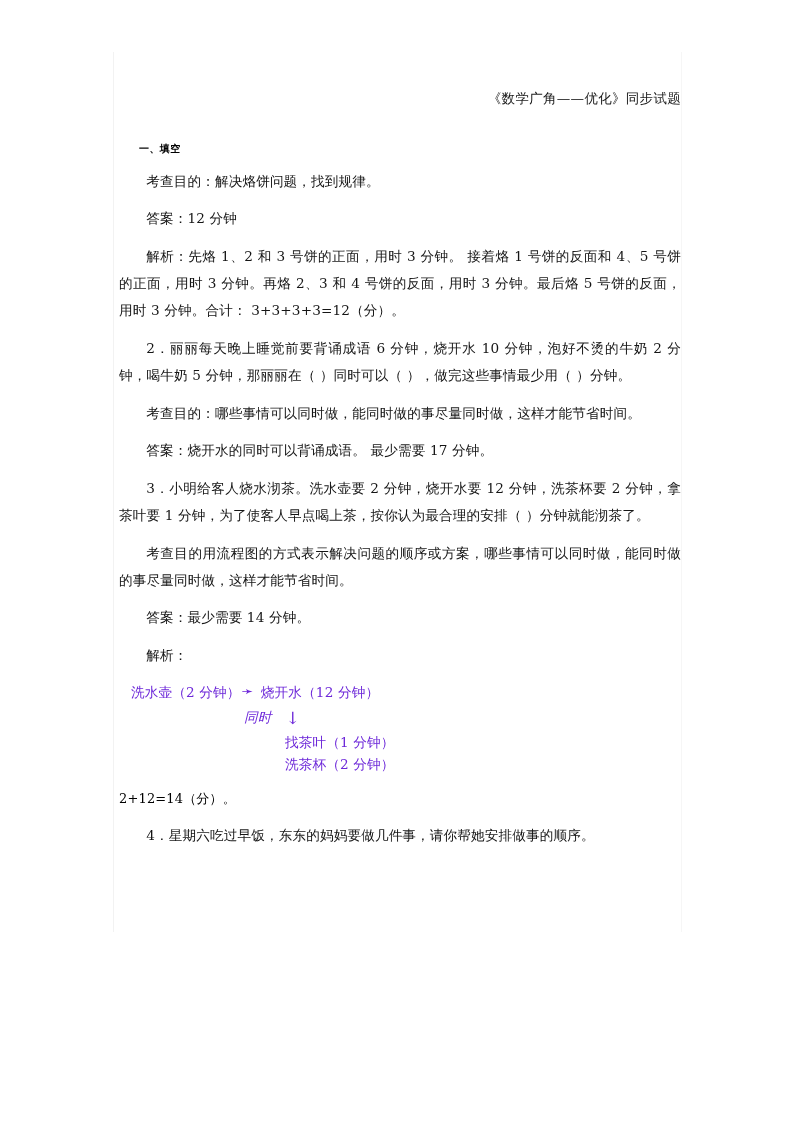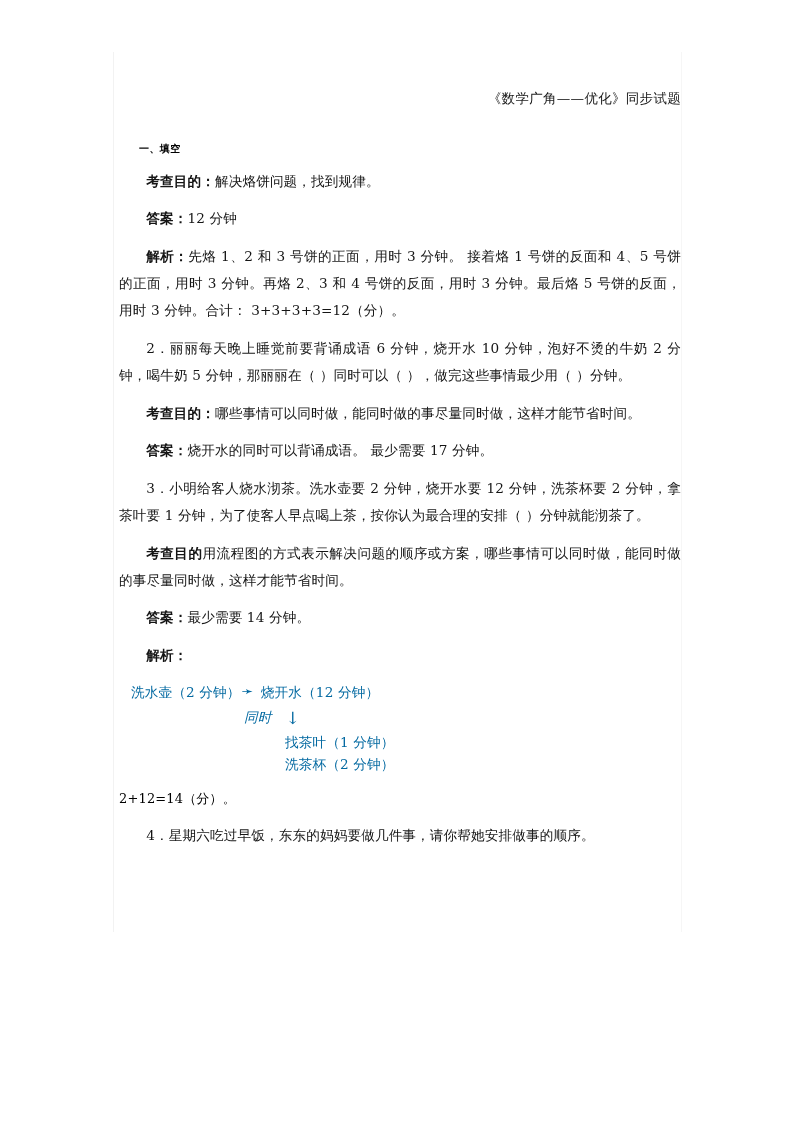--- a/index.html
+++ b/index.html
@@ -64,29 +64,29 @@
     line-height: 2.02;
     text-align: justify;
     text-justify: inter-ideograph;
     letter-spacing: 0.15px;
     color: #151515;
   }
   p.indent {
     text-indent: 2em;
   }
   .lead {
-    font-weight: bold;
+    font-weight: normal;
   }
   
   .flow {
     margin: 4px 0 12px 0;
     font-size: 13.6px;
     line-height: 1.85;
     letter-spacing: 0.15px;
-    color: #0369a1;
+    color: #6d28d9;
   }
   .flow-row1 {
     padding-left: 12px;
     white-space: nowrap;
   }
   .flow-arrow-right {
     display: inline-block;
     padding: 0 3px 0 1px;
     font-size: 14px;
     vertical-align: 1px;

